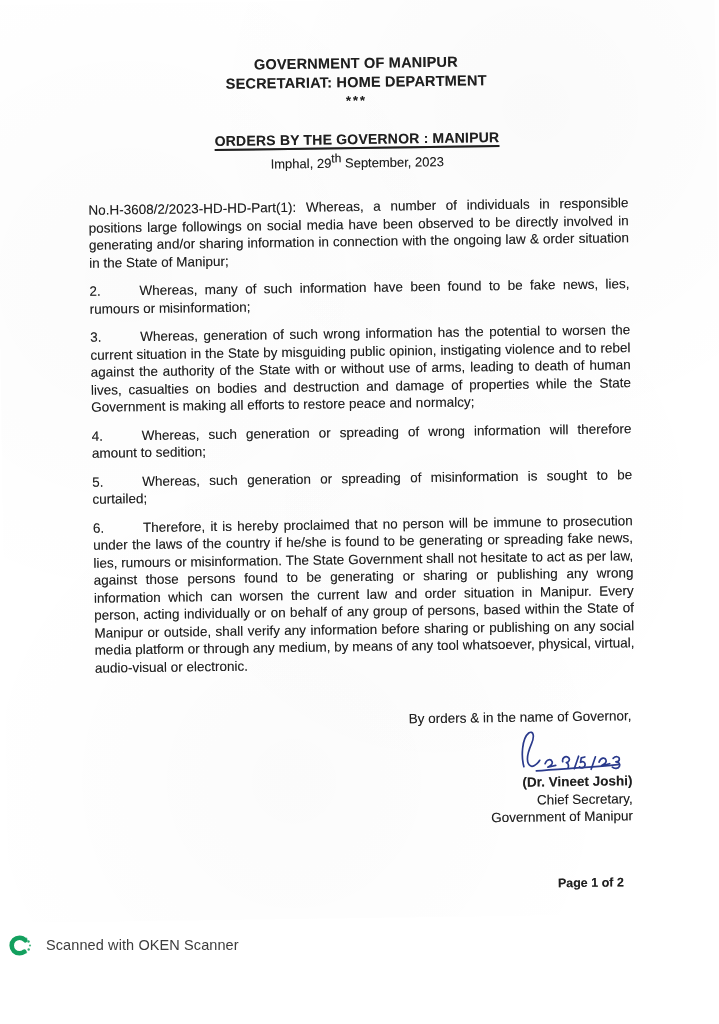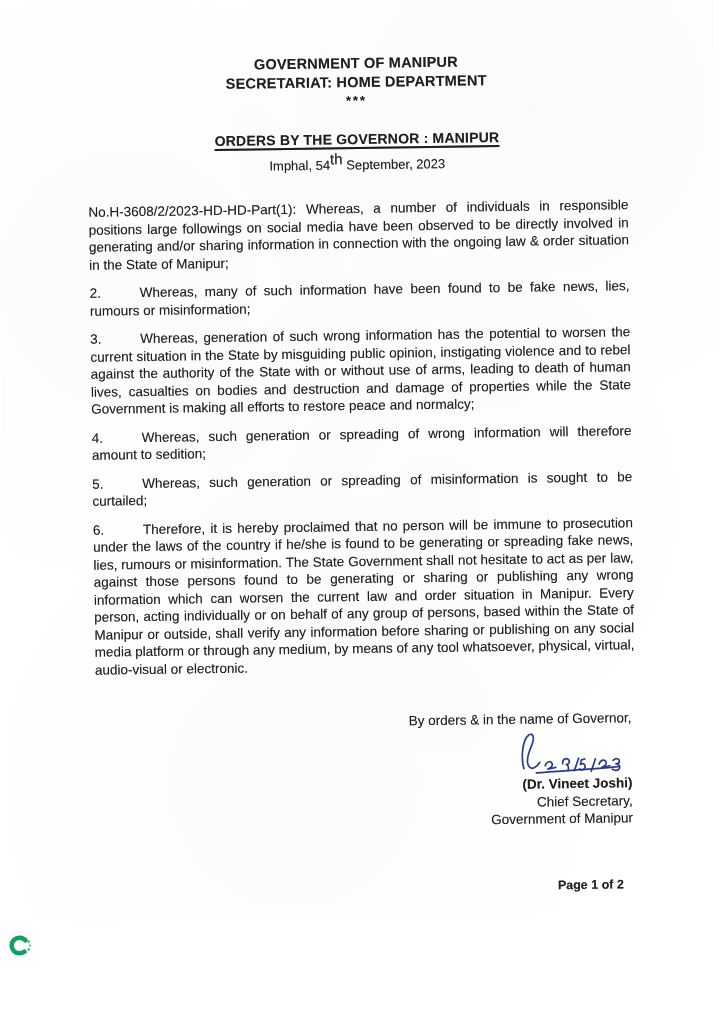--- a/index.html
+++ b/index.html
@@ -59,21 +59,21 @@
     text-decoration: underline;
     text-decoration-thickness: 1.5px;
     text-underline-offset: 3px;
   }
   .dateline {
     text-align: center;
     font-size: 13px;
     line-height: 17px;
     margin-top: 2px;
   }
-  .dateline sup { font-size: 15px; }
+  .dateline sup { font-size: 12px; }
   .doc-body {
     width: 540px;
     margin: 27px 0 0 90px;
     font-size: 13.5px;
     line-height: 17.5px;
     text-align: justify;
   }
   .para { margin: 0 0 11px 0; }
   .pnum {
     display: inline-block;
@@ -141,21 +141,21 @@
     <div class="doc-header">
       <div>GOVERNMENT OF MANIPUR</div>
       <div>SECRETARIAT: HOME DEPARTMENT</div>
     </div>
     <div class="stars">***</div>
 
     <div class="doc-title">
       <span class="underlined">ORDERS BY THE GOVERNOR : MANIPUR</span>
     </div>
 
-    <div class="dateline"><span>Imphal, 54</span><sup>th</sup><span> September, 2023</span></div>
+    <div class="dateline"><span>Imphal, 29</span><sup>th</sup><span> September, 2023</span></div>
 
     <div class="doc-body">
       <div class="para"><span>No.H-3608/2/2023-HD-HD-Part(1): Whereas, a number of individuals in responsible positions large followings on social media have been observed to be directly involved in generating and/or sharing information in connection with the ongoing law &amp; order situation in the State of Manipur;</span></div>
       <div class="para"><span class="pnum">2.</span><span>Whereas, many of such information have been found to be fake news, lies, rumours or misinformation;</span></div>
       <div class="para"><span class="pnum">3.</span><span>Whereas, generation of such wrong information has the potential to worsen the current situation in the State by misguiding public opinion, instigating violence and to rebel against the authority of the State with or without use of arms, leading to death of human lives, casualties on bodies and destruction and damage of properties while the State Government is making all efforts to restore peace and normalcy;</span></div>
       <div class="para"><span class="pnum">4.</span><span>Whereas, such generation or spreading of wrong information will therefore amount to sedition;</span></div>
       <div class="para"><span class="pnum">5.</span><span>Whereas, such generation or spreading of misinformation is sought to be curtailed;</span></div>
       <div class="para"><span class="pnum">6.</span><span>Therefore, it is hereby proclaimed that no person will be immune to prosecution under the laws of the country if he/she is found to be generating or spreading fake news, lies, rumours or misinformation. The State Government shall not hesitate to act as per law, against those persons found to be generating or sharing or publishing any wrong information which can worsen the current law and order situation in Manipur. Every person, acting individually or on behalf of any group of persons, based within the State of Manipur or outside, shall verify any information before sharing or publishing on any social media platform or through any medium, by means of any tool whatsoever, physical, virtual, audio-visual or electronic.</span></div>
     </div>
 
@@ -186,15 +186,16 @@
 
   <div class="scanner-footer">
     <svg width="25" height="25" viewBox="0 0 25 25" xmlns="http://www.w3.org/2000/svg">
       <circle cx="11.5" cy="12.5" r="7.8" fill="none" stroke="#13a05e" stroke-width="4.6" stroke-dasharray="36 13" stroke-dashoffset="-7" stroke-linecap="round"></circle>
       <circle cx="20.5" cy="8.5" r="1.2" fill="#13a05e" opacity="0.9"></circle>
       <circle cx="22" cy="12.5" r="1.1" fill="#13a05e" opacity="0.75"></circle>
       <circle cx="20.7" cy="16.5" r="1.2" fill="#13a05e" opacity="0.85"></circle>
       <circle cx="18.2" cy="19.6" r="1" fill="#13a05e" opacity="0.6"></circle>
       <circle cx="18.4" cy="5.6" r="1" fill="#13a05e" opacity="0.6"></circle>
     </svg>
+    <span class="footer-label">Scanned with OKEN Scanner</span>
   </div>
 
 </div>
 
 </body></html>

